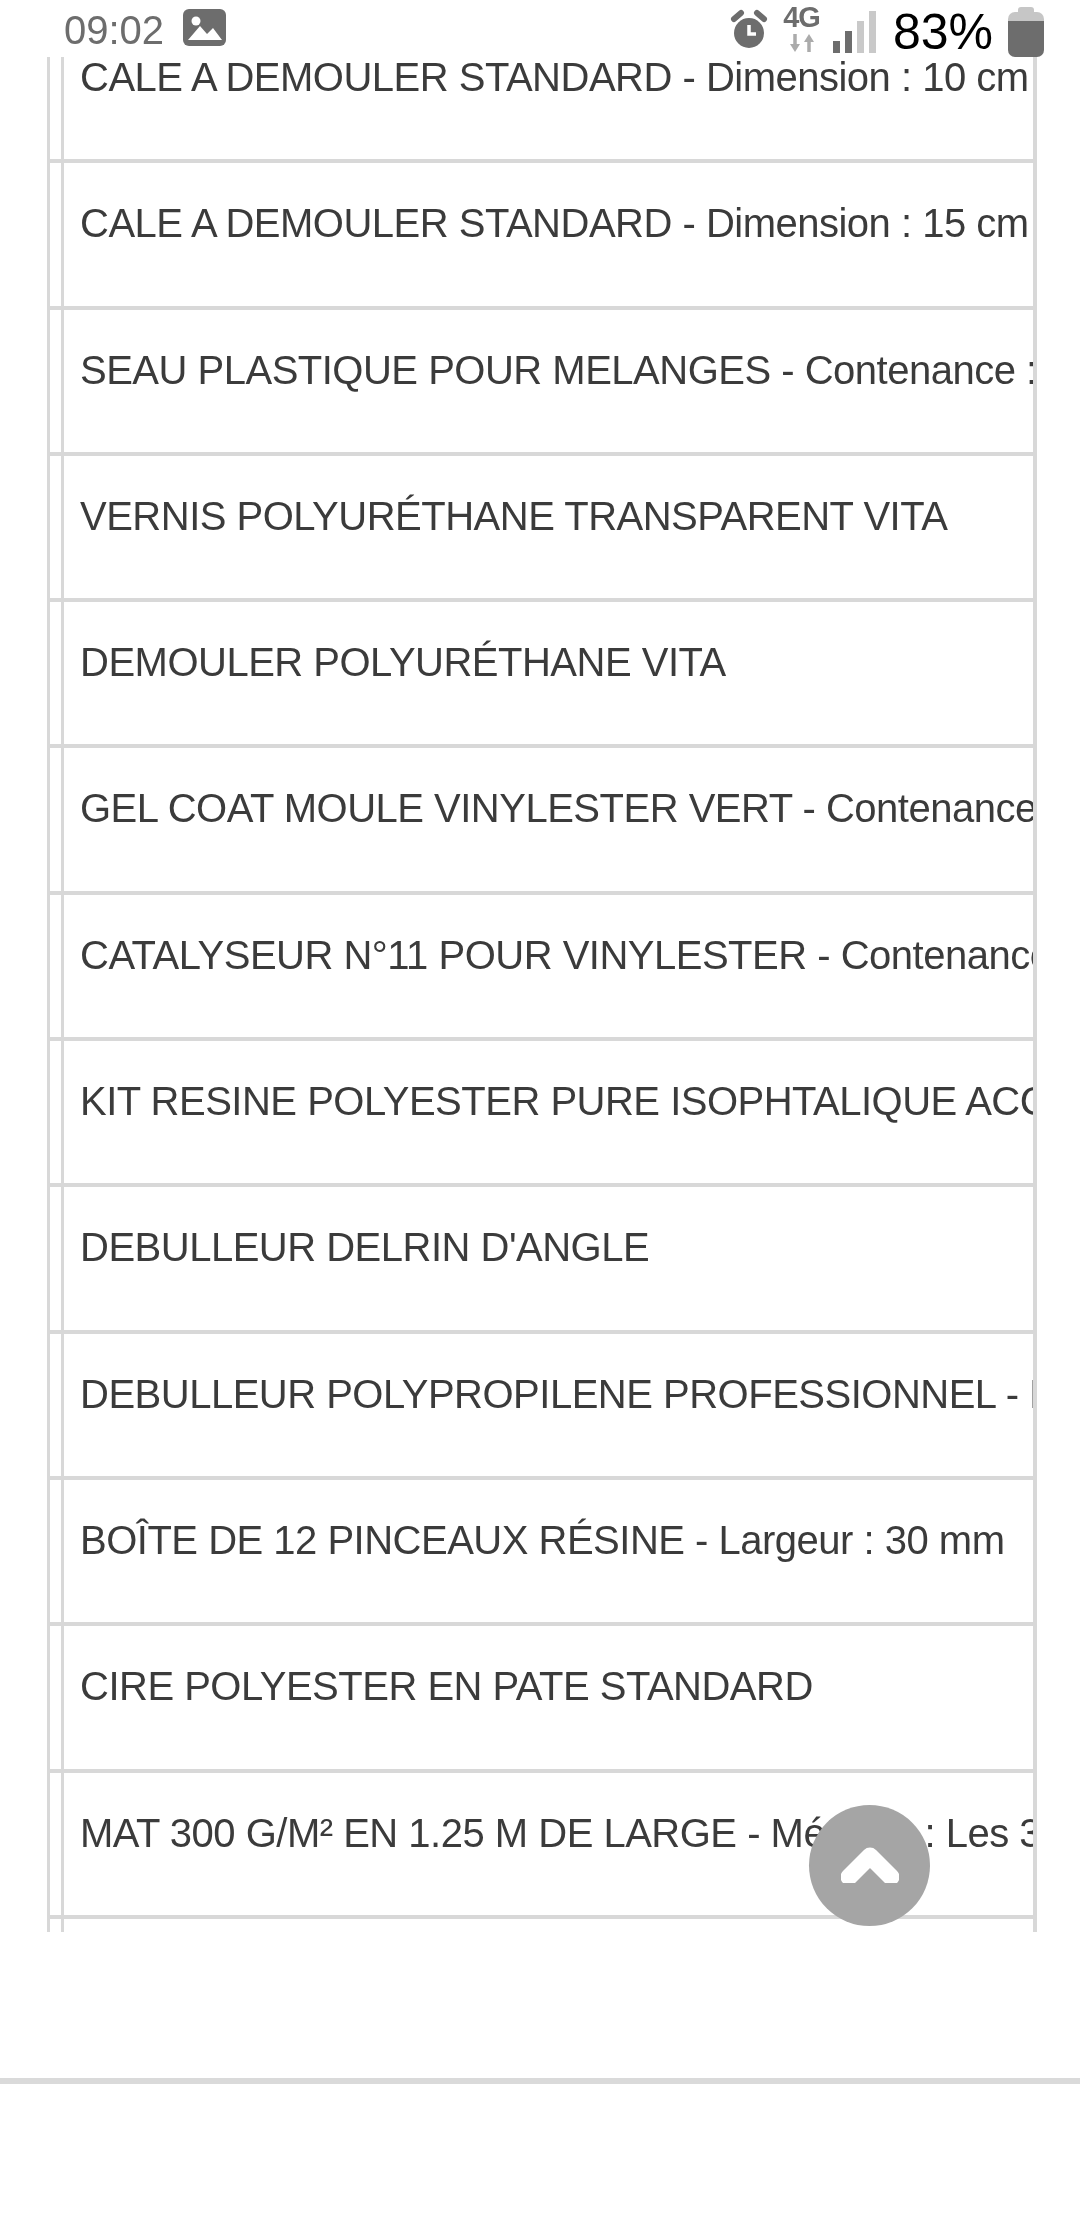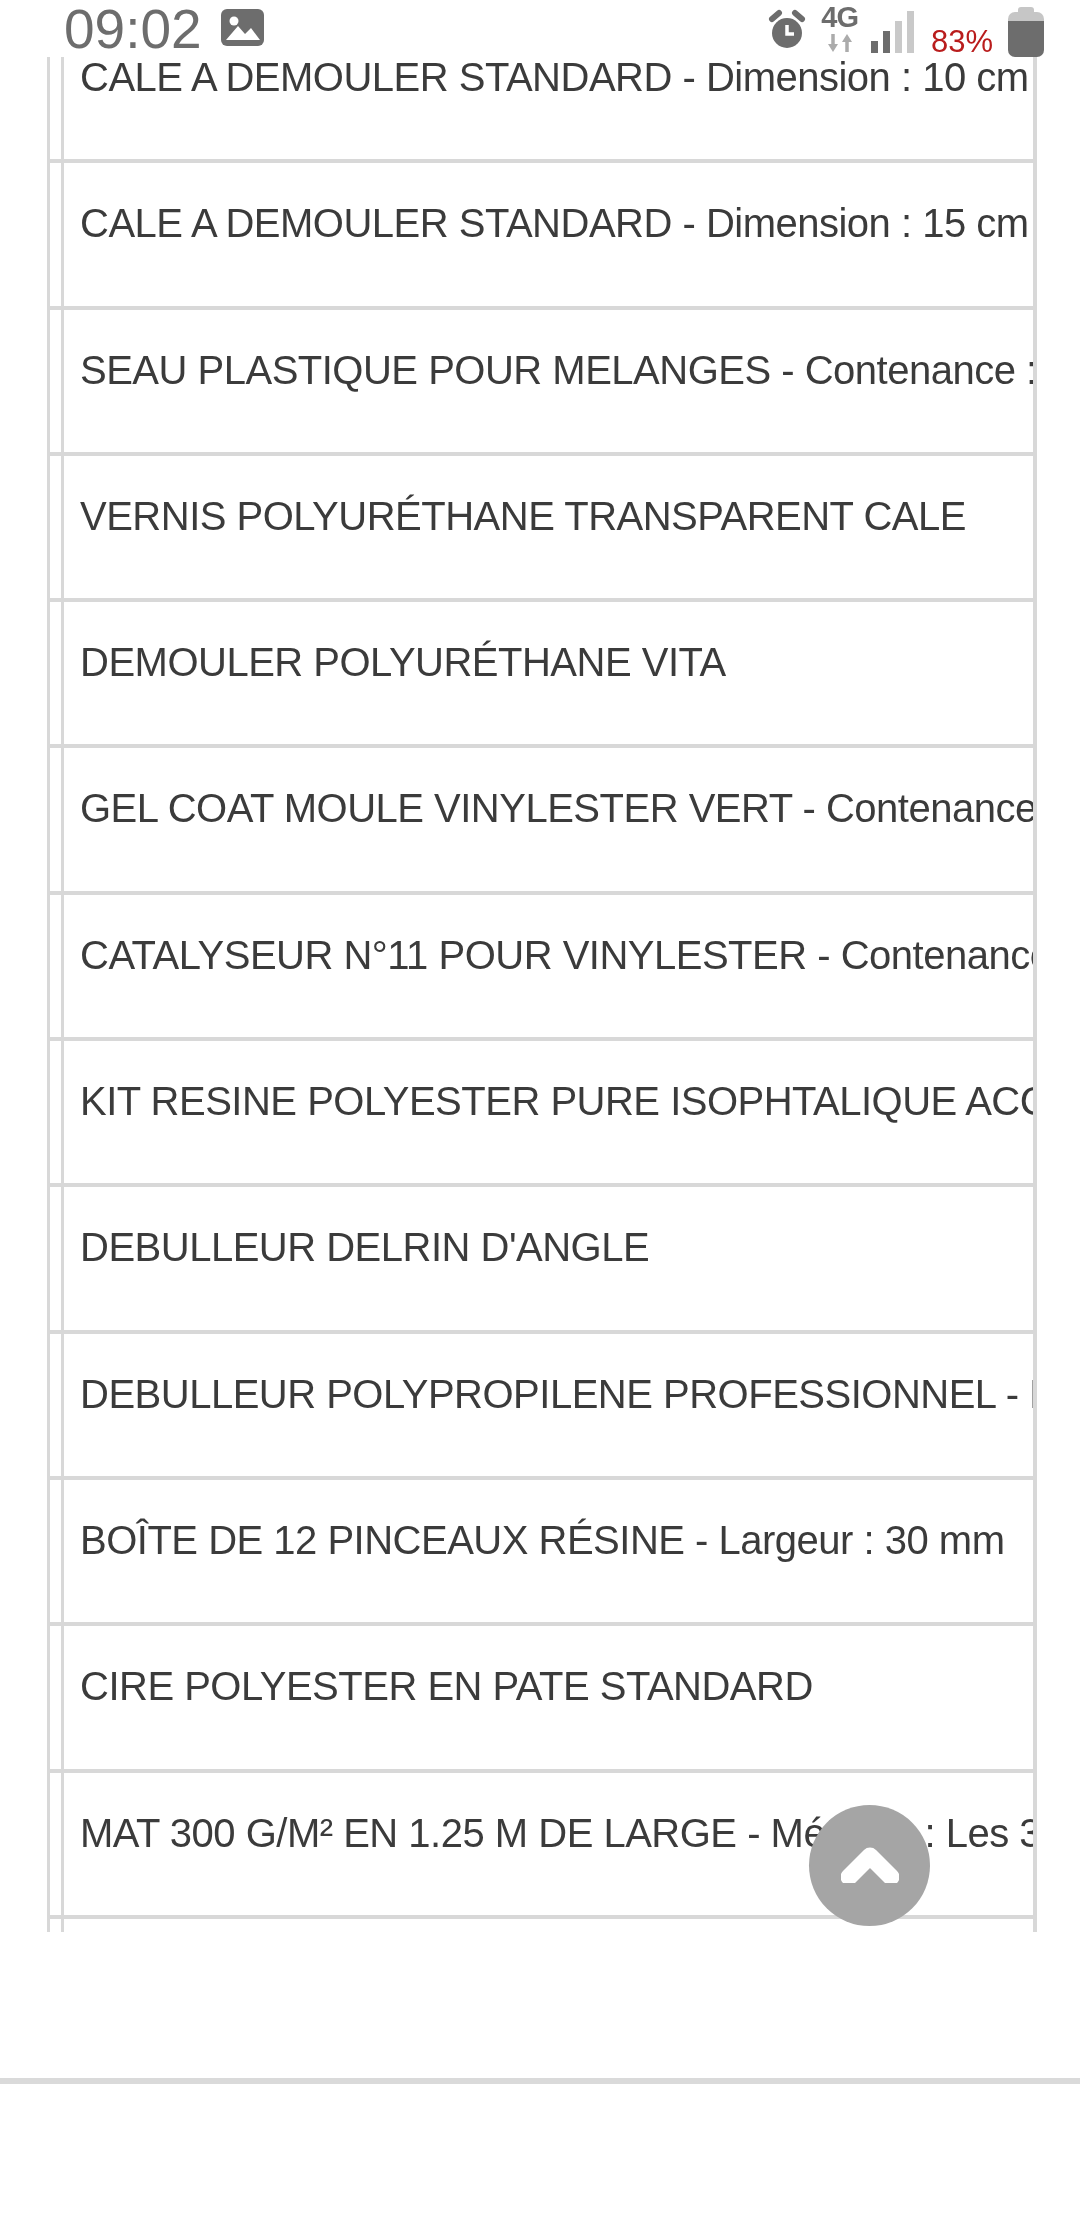--- a/index.html
+++ b/index.html
@@ -4,23 +4,23 @@
 <style>
   html,body{margin:0;padding:0;background:#fff;}
   body{width:1080px;height:2220px;overflow:hidden;font-family:"Liberation Sans",sans-serif;}
   .screen{position:relative;width:1080px;height:2220px;background:#fff;overflow:hidden;}
 
   
   .statusbar{position:absolute;top:0;left:0;width:1080px;height:57px;background:#fff;z-index:6;
     display:flex;justify-content:space-between;align-items:center;box-sizing:border-box;
     padding:2px 36px 0 64px;}
   .sb-left{display:flex;align-items:center;gap:18px;}
-  .sb-time{font-size:55px;color:#6d6d6d;line-height:1;}
+  .sb-time{font-size:40px;color:#6d6d6d;line-height:1;}
   .sb-right{display:flex;align-items:flex-end;gap:13px;}
-  .sb-pct{font-size:31px;color:#b91c1c;line-height:1;margin-left:4px;}
+  .sb-pct{font-size:50px;color:#000000;line-height:1;margin-left:4px;}
   .net4g{display:flex;flex-direction:column;align-items:center;line-height:1;}
   .net4g .nt{font-size:29px;font-weight:700;color:#6d6d6d;letter-spacing:-1px;}
   .battery{position:relative;width:36px;height:45px;border-radius:7px;margin-left:2px;
     background:linear-gradient(to bottom,#c6c6c6 0 9px,#6d6d6d 9px 100%);}
   .battery::before{content:'';position:absolute;top:-5px;left:10px;width:16px;height:6px;
     border-radius:3px 3px 0 0;background:#c6c6c6;}
 
   
   .tablewrap{position:absolute;left:47px;top:17px;width:990px;z-index:1;}
   .row{box-sizing:border-box;height:146.3px;background:#fff;position:relative;overflow:hidden;
@@ -100,21 +100,21 @@
 
   <div class="row">
     <span class="txt">CALE A DEMOULER STANDARD - Dimension : 15 cm x 5</span>
   </div>
 
   <div class="row">
     <span class="txt">SEAU PLASTIQUE POUR MELANGES - Contenance : 1 li</span>
   </div>
 
   <div class="row">
-    <span class="txt">VERNIS POLYURÉTHANE TRANSPARENT CALE</span>
+    <span class="txt">VERNIS POLYURÉTHANE TRANSPARENT VITA</span>
   </div>
 
   <div class="row">
     <span class="txt">DEMOULER POLYURÉTHANE VITA</span>
   </div>
 
   <div class="row">
     <span class="txt">GEL COAT MOULE VINYLESTER VERT - Contenance : 1</span>
   </div>
 

